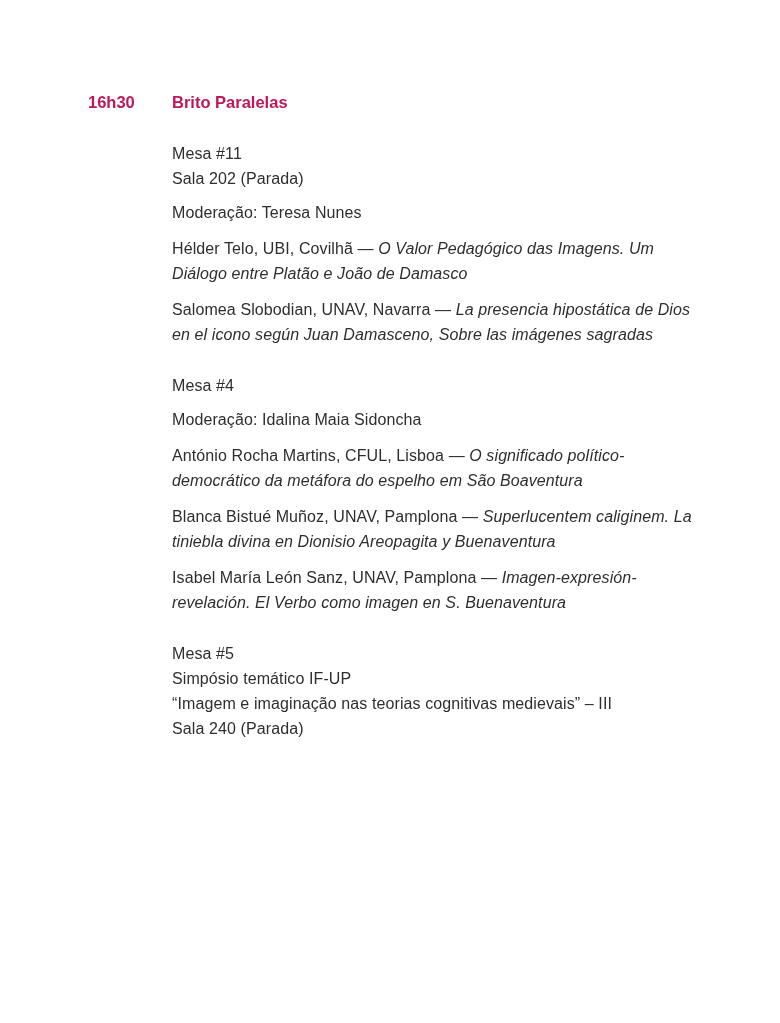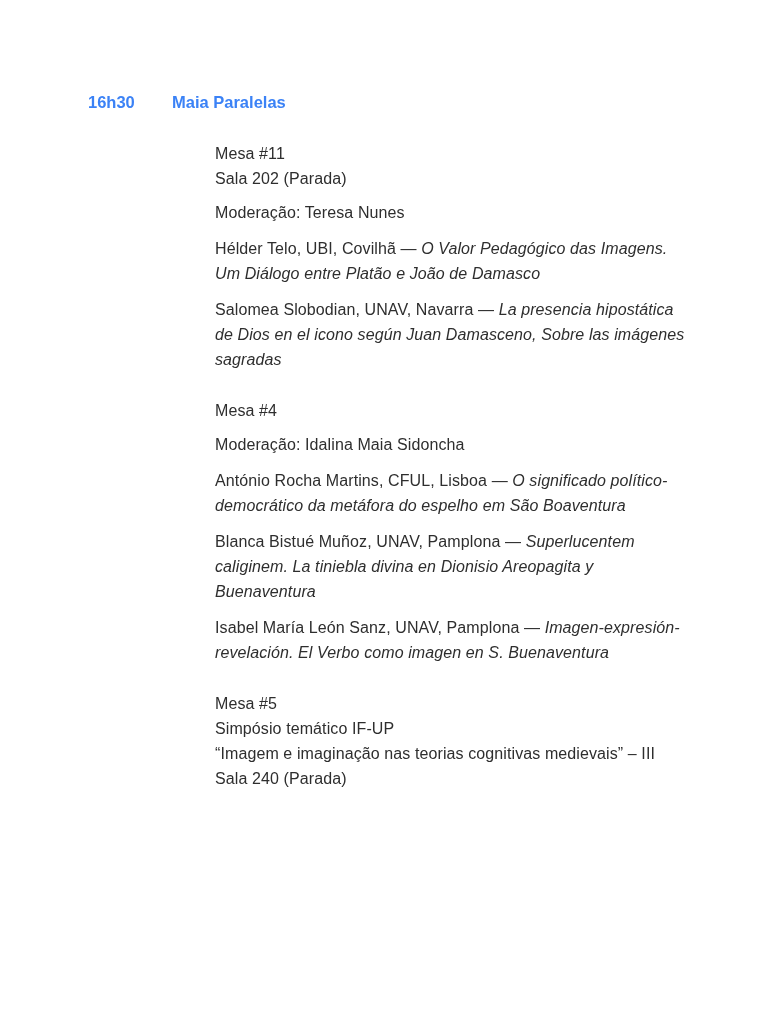--- a/index.html
+++ b/index.html
@@ -19,37 +19,36 @@
     box-sizing: border-box;
     width: 780px;
     height: 1023px;
     padding: 90px 60px 0 88px;
   }
   .header-row {
     display: flex;
     line-height: 25px;
     font-size: 16.5px;
     font-weight: 700;
-    color: #3b82f6;
+    color: #be185d;
   }
   .header-row .time {
     width: 84px;
     flex: 0 0 84px;
   }
   .content {
     margin-left: 84px;
     width: 524px;
     font-size: 16px;
     line-height: 25px;
     font-weight: 400;
     letter-spacing: 0.1px;
   }
   .mesa {
     margin-top: 26px;
-    margin-left: 43px;
   }
   .mesa-heading {
     margin: 0 0 9px 0;
   }
   .mesa-heading div {
     min-height: 25px;
   }
   p.moderation {
     margin: 0 0 11px 0;
   }
@@ -63,21 +62,21 @@
     font-style: normal;
   }
 </style>
 </head>
 <body>
 
 <div class="page">
 
   <div class="header-row">
     <span class="time">16h30</span>
-    <span class="session-title">Maia Paralelas</span>
+    <span class="session-title">Brito Paralelas</span>
   </div>
 
   <div class="content">
 
     <section class="mesa">
       <div class="mesa-heading">
         <div>Mesa #11</div>
         <div>Sala 202 (Parada)</div>
       </div>
       <p class="moderation">Moderação: Teresa Nunes</p>

